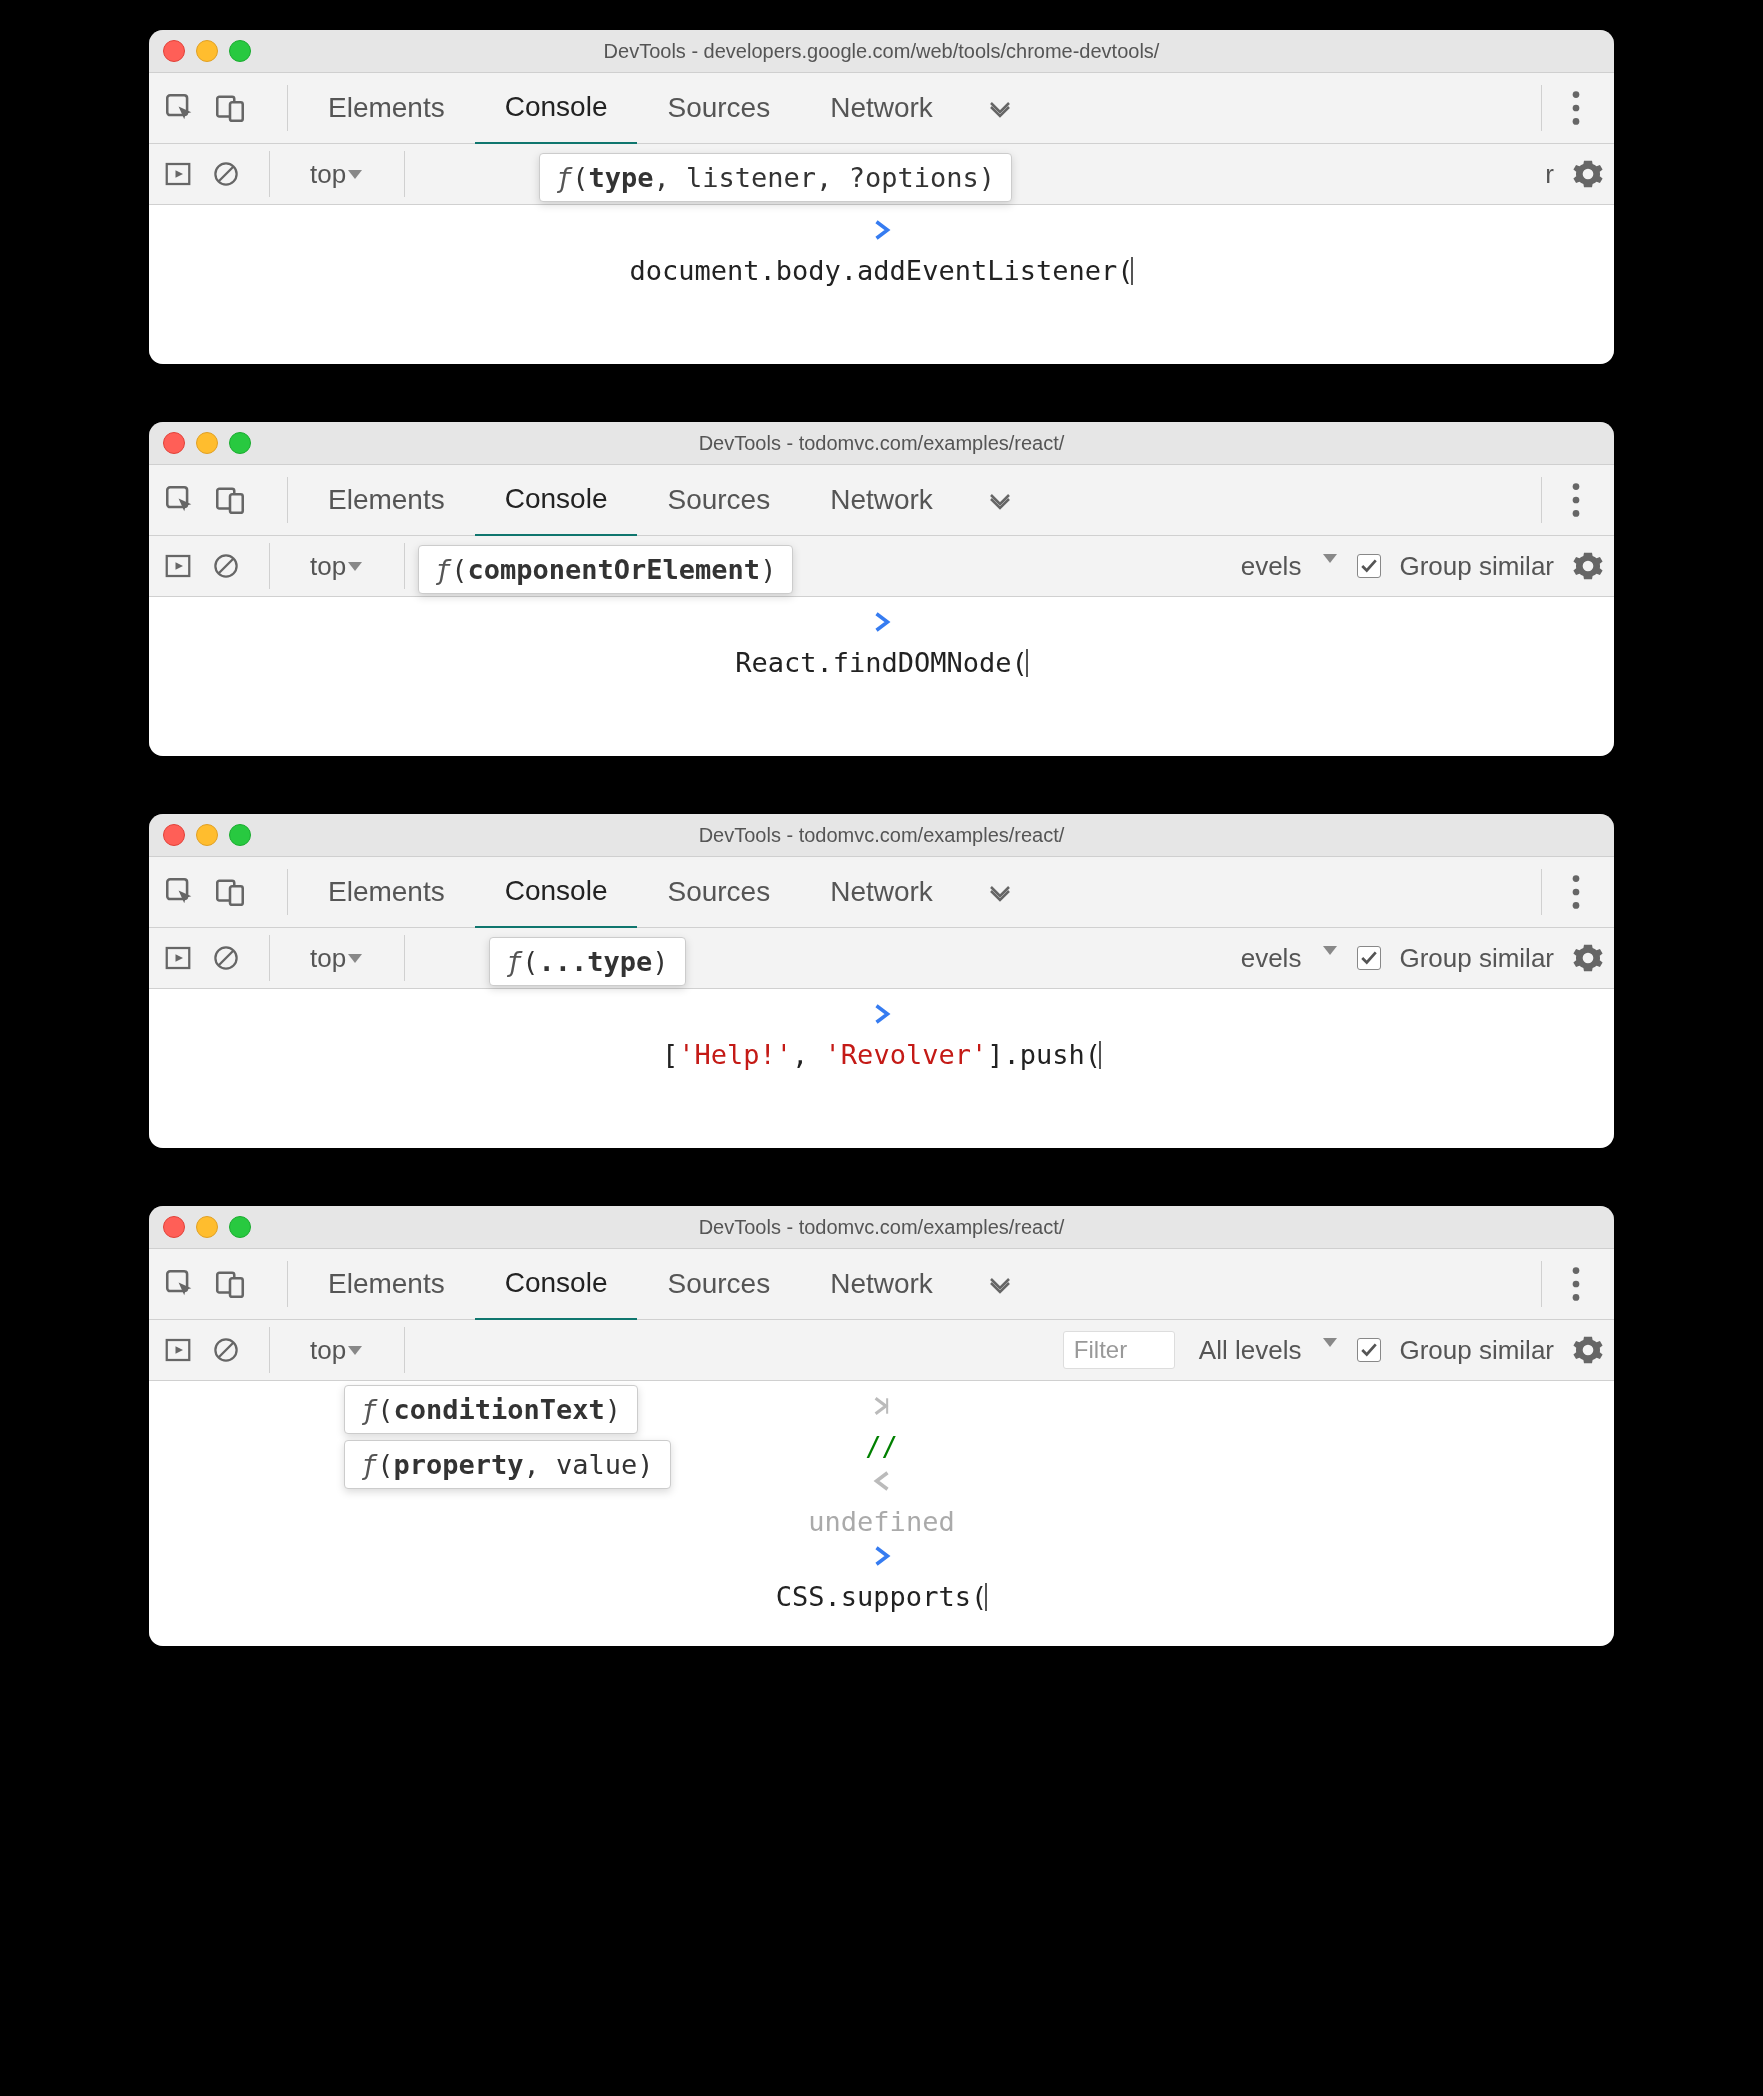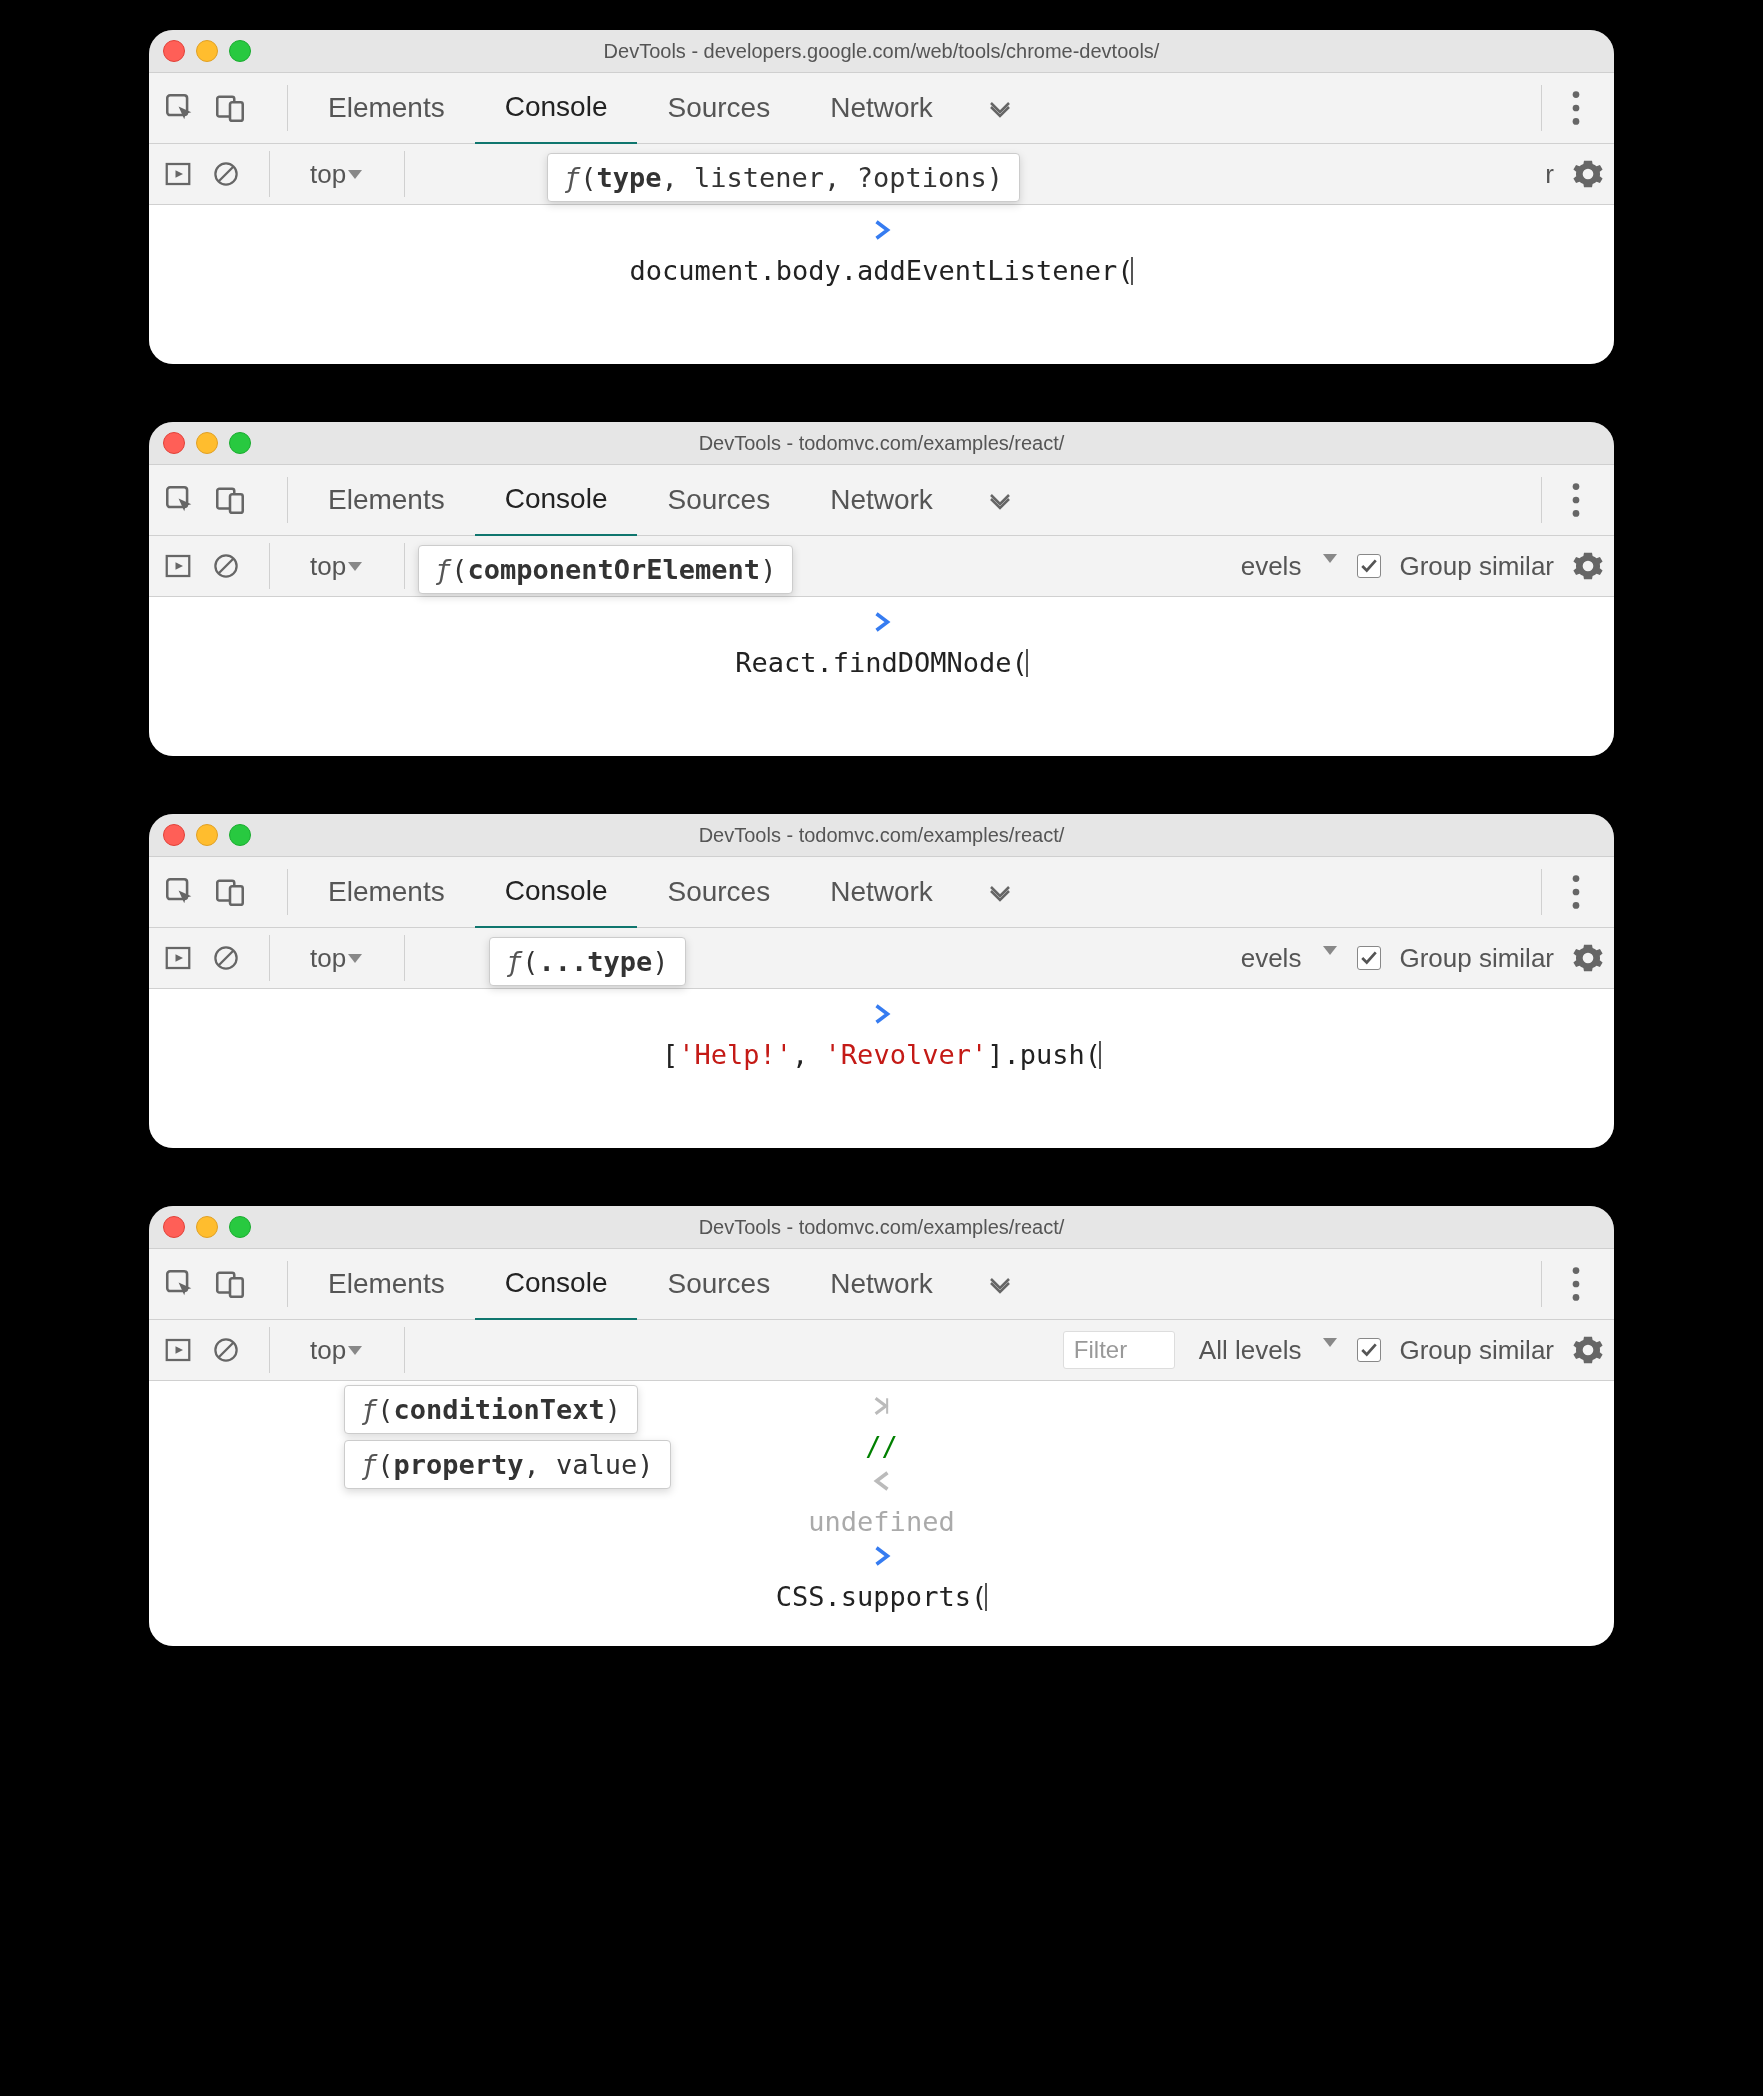--- a/index.html
+++ b/index.html
@@ -6,21 +6,21 @@
   body {
     background:#000;
     font-family: -apple-system, BlinkMacSystemFont, "Helvetica Neue", Arial, sans-serif;
     width:1763px;
     min-height:2096px;
     padding:30px 149px;
     box-sizing:border-box;
   }
   .window {
     background:#737373;
-    border-radius:24px;
+    border-radius:14px;
     box-shadow:0 4px 20px rgba(0,0,0,.5);
     overflow:hidden;
     margin-bottom:58px;
     position:relative;
   }
   
   .titlebar {
     background:#e6e6e6;
     border-bottom:1px solid #cfcfcf;
     height:42px;
@@ -191,21 +191,21 @@
     <span style="flex:1"></span>
         <span>r</span>
     <span class="gear">
           <svg width="32" height="32" viewBox="0 0 24 24" fill="#666">
             <path d="M12 8a4 4 0 1 0 .001 8.001A4 4 0 0 0 12 8zm9 4c0 .6-.05 1.18-.15 1.74l2.1 1.64-2 3.46-2.48-.99a8.97 8.97 0 0 1-3.01 1.74L15 22h-6l-.46-2.41a8.97 8.97 0 0 1-3.01-1.74l-2.48.99-2-3.46 2.1-1.64C3.05 13.18 3 12.6 3 12s.05-1.18.15-1.74L1.05 8.62l2-3.46 2.48.99a8.97 8.97 0 0 1 3.01-1.74L9 2h6l.46 2.41a8.97 8.97 0 0 1 3.01 1.74l2.48-.99 2 3.46-2.1 1.64c.1.56.15 1.14.15 1.74z"></path>
           </svg>
         </span>
   </div>
 
   <div class="consolebody">
-    <div class="sig-stack" style="top:-52px; left:398px">
+    <div class="sig-stack" style="top:-52px; left:390px">
           <div class="sig"><span class="fn">ƒ</span><span>(</span><b>type</b><span>, listener, ?options)</span></div>
         </div>
 
     <div class="line">
       <span class="chev">
             <svg viewBox="0 0 12 16">
               <path d="M2 2 L10 8 L2 14" stroke="#367cf1" stroke-width="2.6" fill="none"></path>
             </svg>
           </span>
       <span class="code"><span>document.body.addEventListener(</span><span class="cursor"></span></span>

